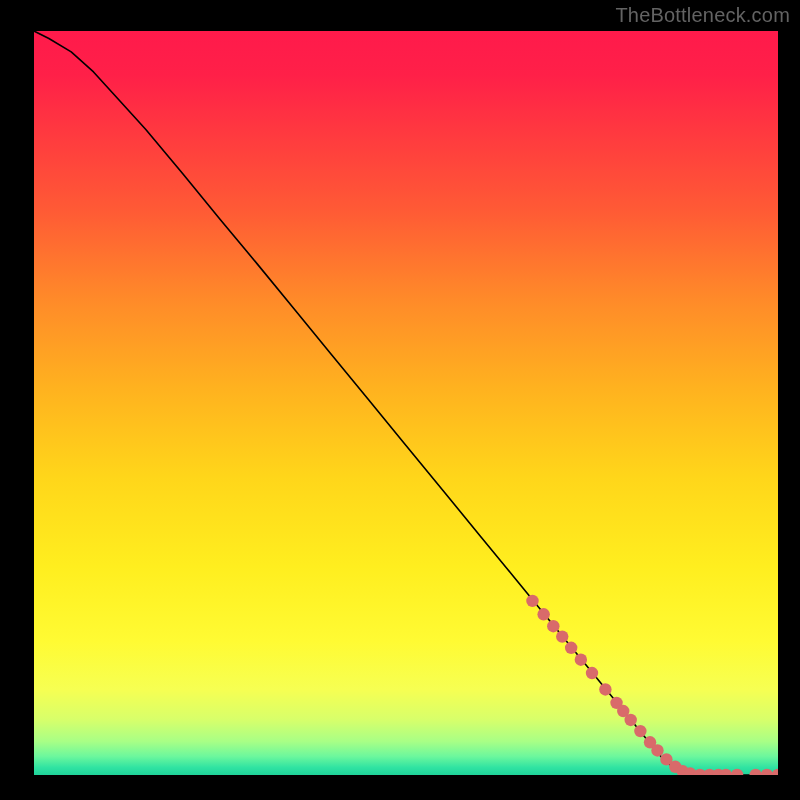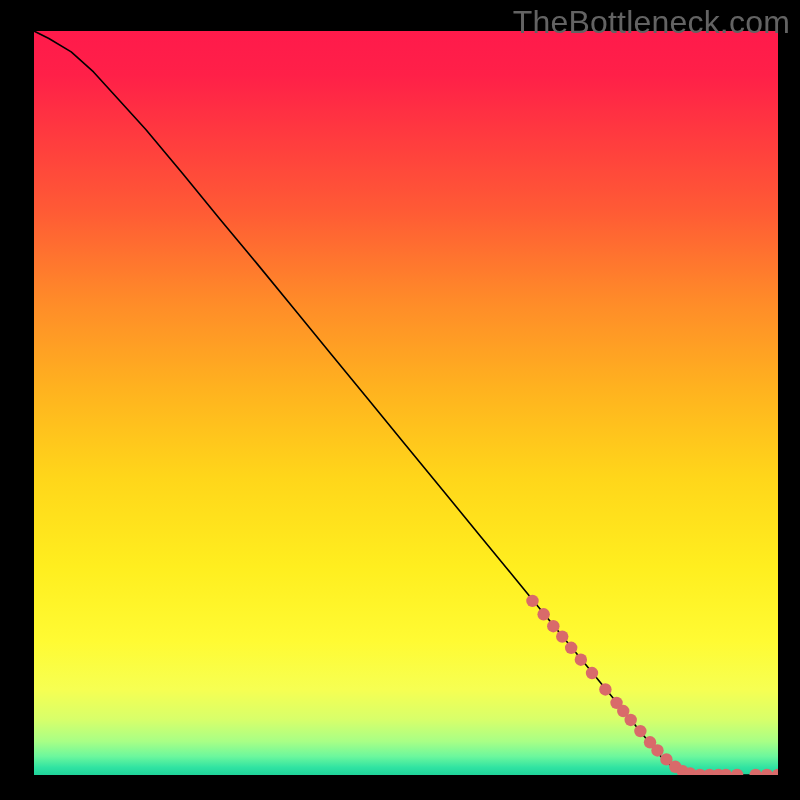--- a/index.html
+++ b/index.html
@@ -15,21 +15,21 @@
     position: relative;
     width: 800px;
     height: 800px;
     background: #000;
   }
   .watermark {
     position: absolute;
     top: 4px;
     right: 10px;
     color: #636363;
-    font-size: 32px;
+    font-size: 20px;
     font-weight: 500;
     letter-spacing: 0.2px;
     z-index: 10;
   }
   .plot-area {
     position: absolute;
     left: 34px;
     top: 31px;
     width: 744px;
     height: 744px;

